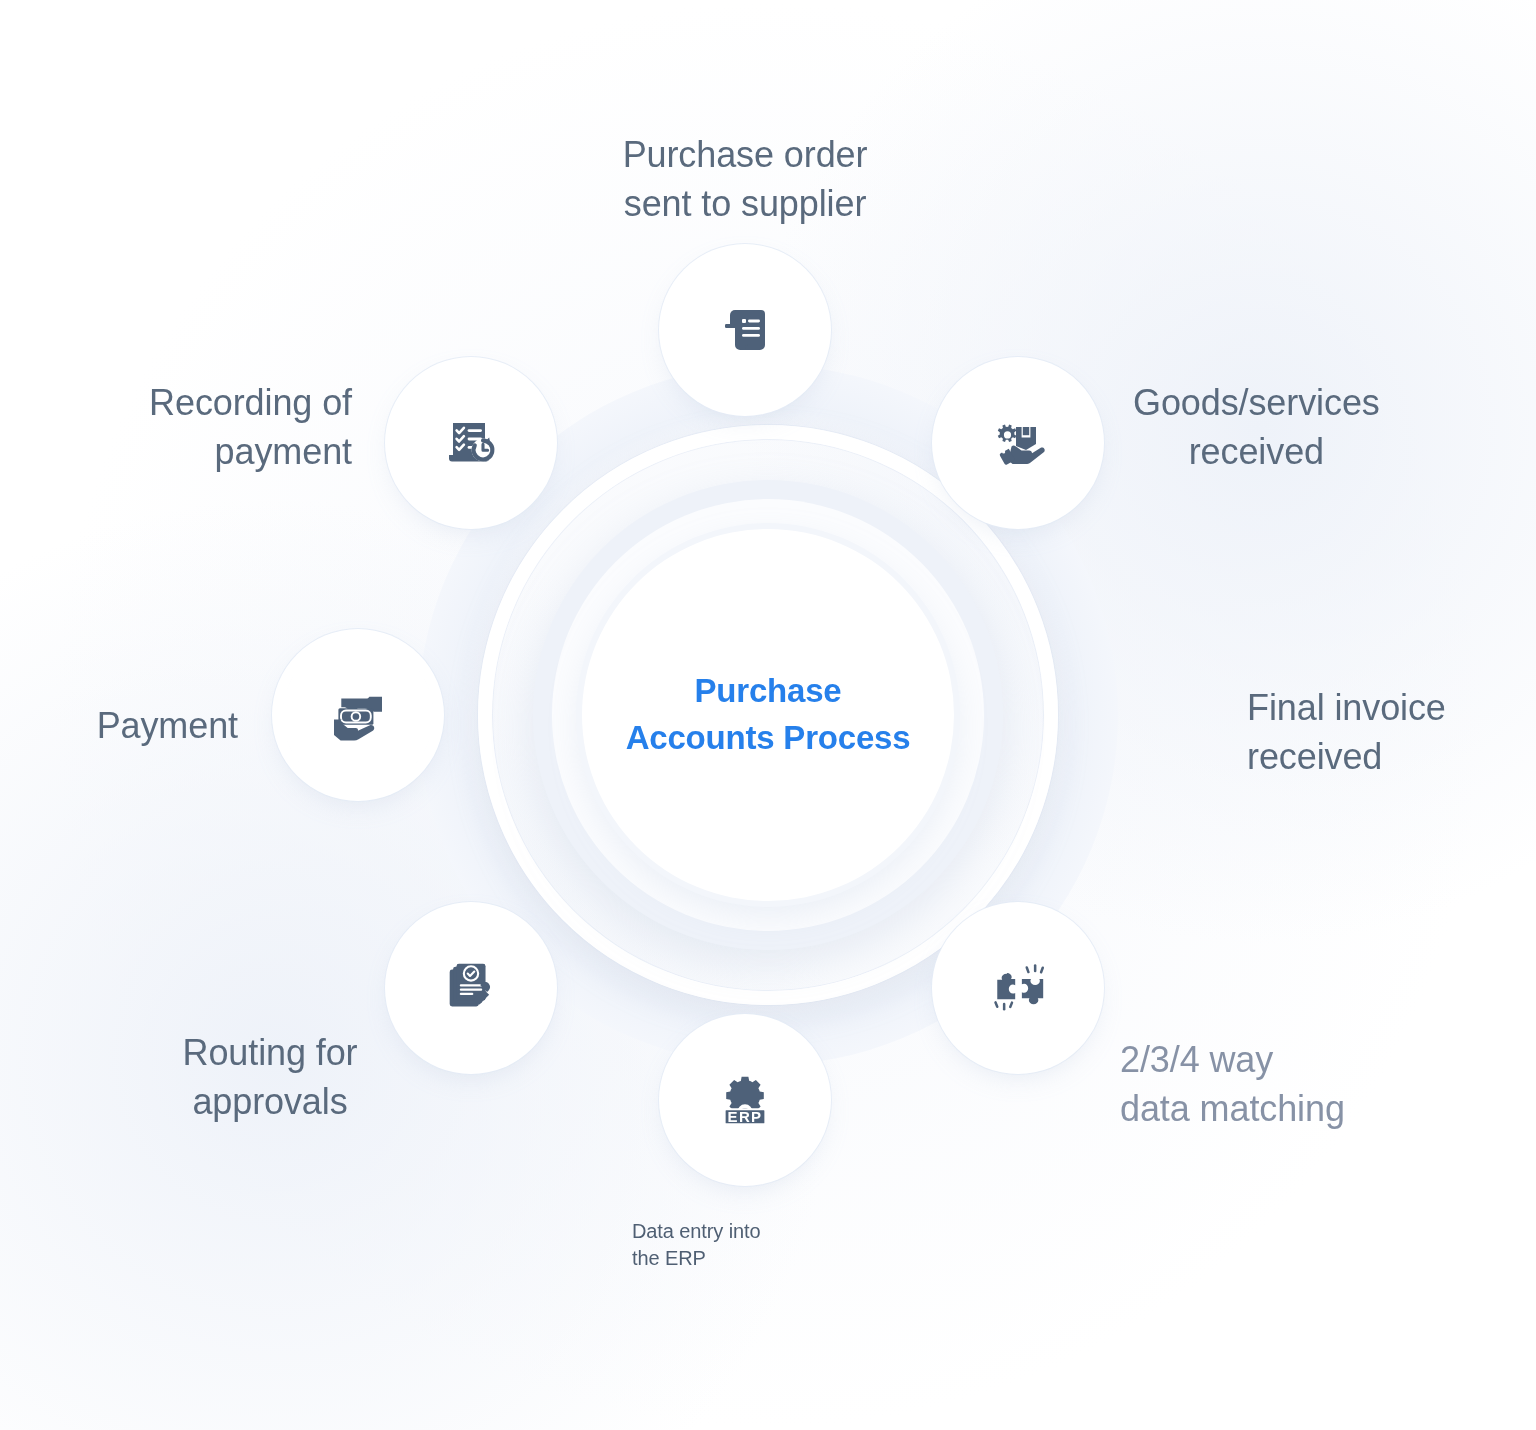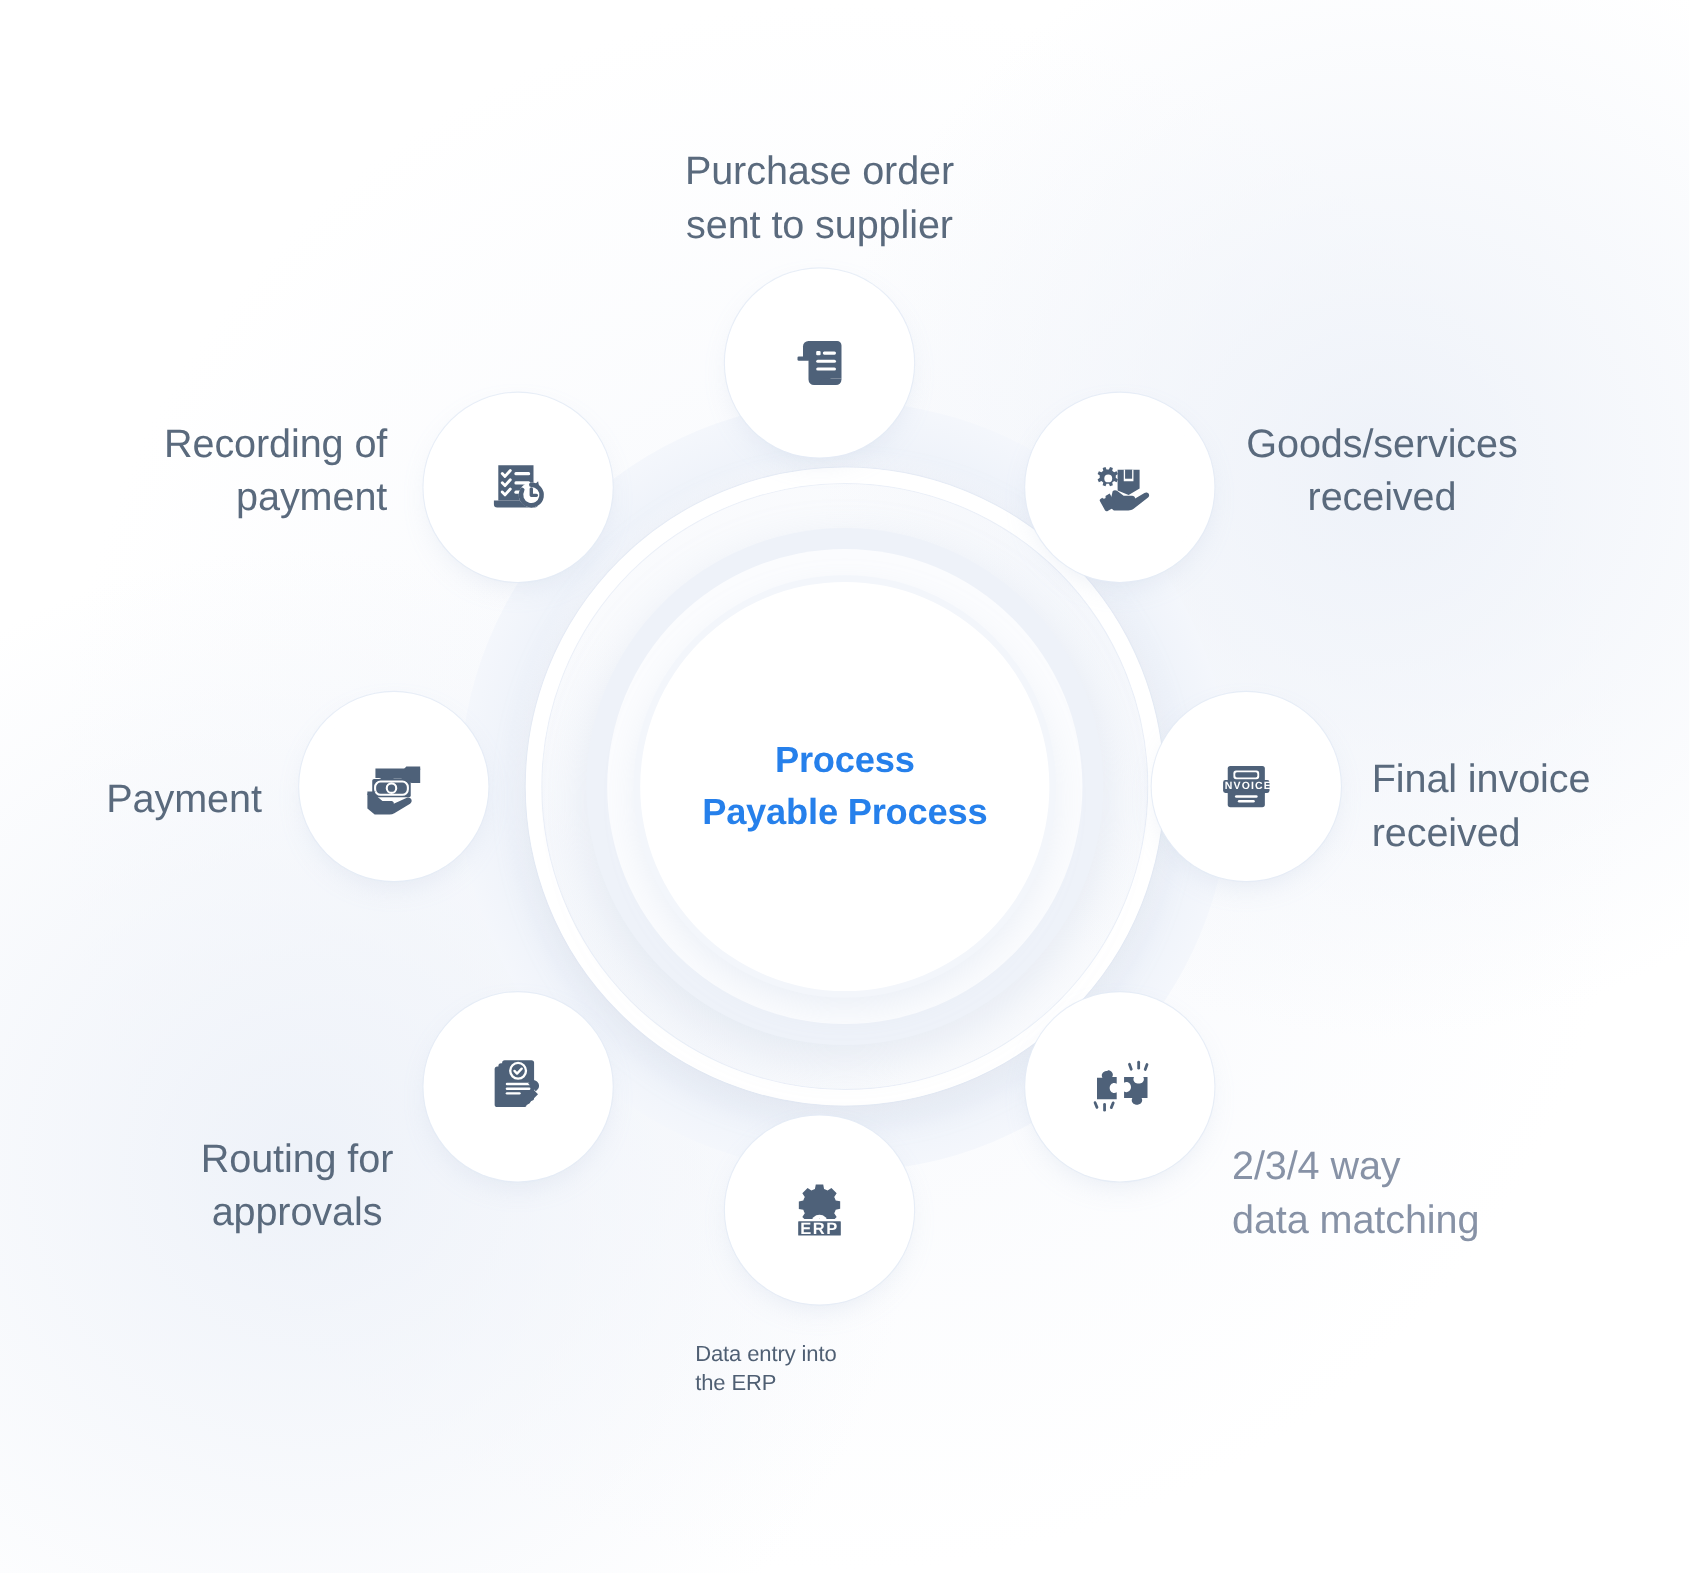--- a/index.html
+++ b/index.html
@@ -119,22 +119,22 @@
 <div id="stage">
 
   <div class="ring ring-halo"></div>
   <div class="ring ring-track"></div>
   <div class="ring ring-mid"></div>
   <div class="ring ring-mid-inner"></div>
   <div class="ring ring-core-outer"></div>
   <div class="ring ring-core"></div>
 
   <div class="center-label">
-    <div>Process</div>
-    <div>Payable Process</div>
+    <div>Purchase</div>
+    <div>Accounts Process</div>
   </div>
 
   <div class="node" style="left:745px; top:330px;">
     <span class="glyph">
       <svg width="64" height="64" viewBox="0 0 64 64" fill="#4e6179">
         <path d="M22 12h26a4 4 0 0 1 4 4v30h-9a5 5 0 0 0-5 5v1H27a5 5 0 0 1-5-5V12z"></path>
         <path d="M22 12a5 5 0 0 0-5 5v11h6V12h-1z"></path>
         <rect x="12" y="26" width="11" height="4" rx="1.2"></rect>
         <path d="M52 46v1a5 5 0 0 1-5 5H32v-1a5 5 0 0 1 5-5h15z"></path>
         <rect x="29" y="21" width="4" height="4" rx="1" fill="#ffffff"></rect>
@@ -156,34 +156,20 @@
         <rect x="36.8" y="16" width="6.4" height="8.2" fill="#4e6179"></rect>
         <path d="M25.5 35.5c1-1.1 2.8-1.2 4-.3l6 4.4h7.6c1.6 0 2.9 1.1 2.9 2.6l8.4-5.1c1.4-.9 3.2-.5 4 .9.6 1.1.3 2.5-.7 3.3L44.6 51.6c-1.4 1-3.1 1.5-4.8 1.5H26.6l-4.3-3.6 3.2-14z"></path>
         <path d="M22.8 37.7l-8.1 4.6a1.8 1.8 0 0 0-.7 2.4l4.5 8.1c.5.9 1.6 1.2 2.5.7l8.1-4.6-6.3-11.2z"></path>
         <circle cx="17.6" cy="40.9" r="1.6" fill="#ffffff"></circle>
       </svg>
     </span>
   </div>
   <div class="caption cap-tr">Goods/services
 received</div>
 
-  <div class="node" style="left:1133px; top:715px;">
-    <span class="glyph">
-      <svg width="60" height="60" viewBox="0 0 64 64" fill="#4e6179">
-        <rect x="14" y="12" width="36" height="17" rx="2.5"></rect>
-        <rect x="19.5" y="16.5" width="25" height="8.5" rx="2.6" fill="#ffffff"></rect>
-        <rect x="21.3" y="18.3" width="21.4" height="4.9" rx="1.6" fill="#4e6179"></rect>
-        <rect x="9.5" y="25.8" width="45" height="12.4" rx="2.2"></rect>
-        <text x="32" y="34.9" font-family="'Liberation Sans',sans-serif" font-size="10.2" font-weight="700" letter-spacing="1.1" text-anchor="middle" fill="#ffffff">INVOICE</text>
-        <rect x="14" y="36" width="36" height="16" rx="2.5"></rect>
-        <rect x="21" y="40.4" width="22" height="2.6" rx="1.3" fill="#ffffff"></rect>
-        <rect x="23.8" y="45" width="16.4" height="2.6" rx="1.3" fill="#ffffff"></rect>
-      </svg>
-    </span>
-  </div>
   <div class="caption cap-right">Final invoice
 received</div>
 
   <div class="node" style="left:1018px; top:988px;">
     <span class="glyph">
       <svg width="62" height="62" viewBox="0 0 64 64" fill="#4e6179">
 
         <path d="M20.6 16.4c2.7 0 4.9 1.9 4.9 4.2 0 .8-.3 1.5-.7 2.2h4.3v6.3c-.7-.4-1.5-.7-2.3-.7-2.4 0-4.3 2.1-4.3 4.7s1.9 4.7 4.3 4.7c.8 0 1.6-.2 2.3-.7v6.5H10.6V23.5h5.1c-.4-.6-.6-1.3-.6-2.1 0-2.3 2.2-4.2 5.1-4.2h.4z"></path>
 
         <path d="M36 22.7h9.4c-.4.6-.6 1.4-.6 2.1 0 2.3 2.2 4.2 4.9 4.2s4.9-1.9 4.9-4.2c0-.8-.2-1.5-.6-2.1H58v19.8h-5.6c.4.6.6 1.3.6 2.1 0 2.3-2.2 4.2-4.9 4.2s-4.9-1.9-4.9-4.2c0-.8.2-1.5.6-2.1H36v-6.1c.7.4 1.4.6 2.2.6 2.4 0 4.3-2.1 4.3-4.7s-1.9-4.7-4.3-4.7c-.8 0-1.5.2-2.2.6v-5.5z"></path>

